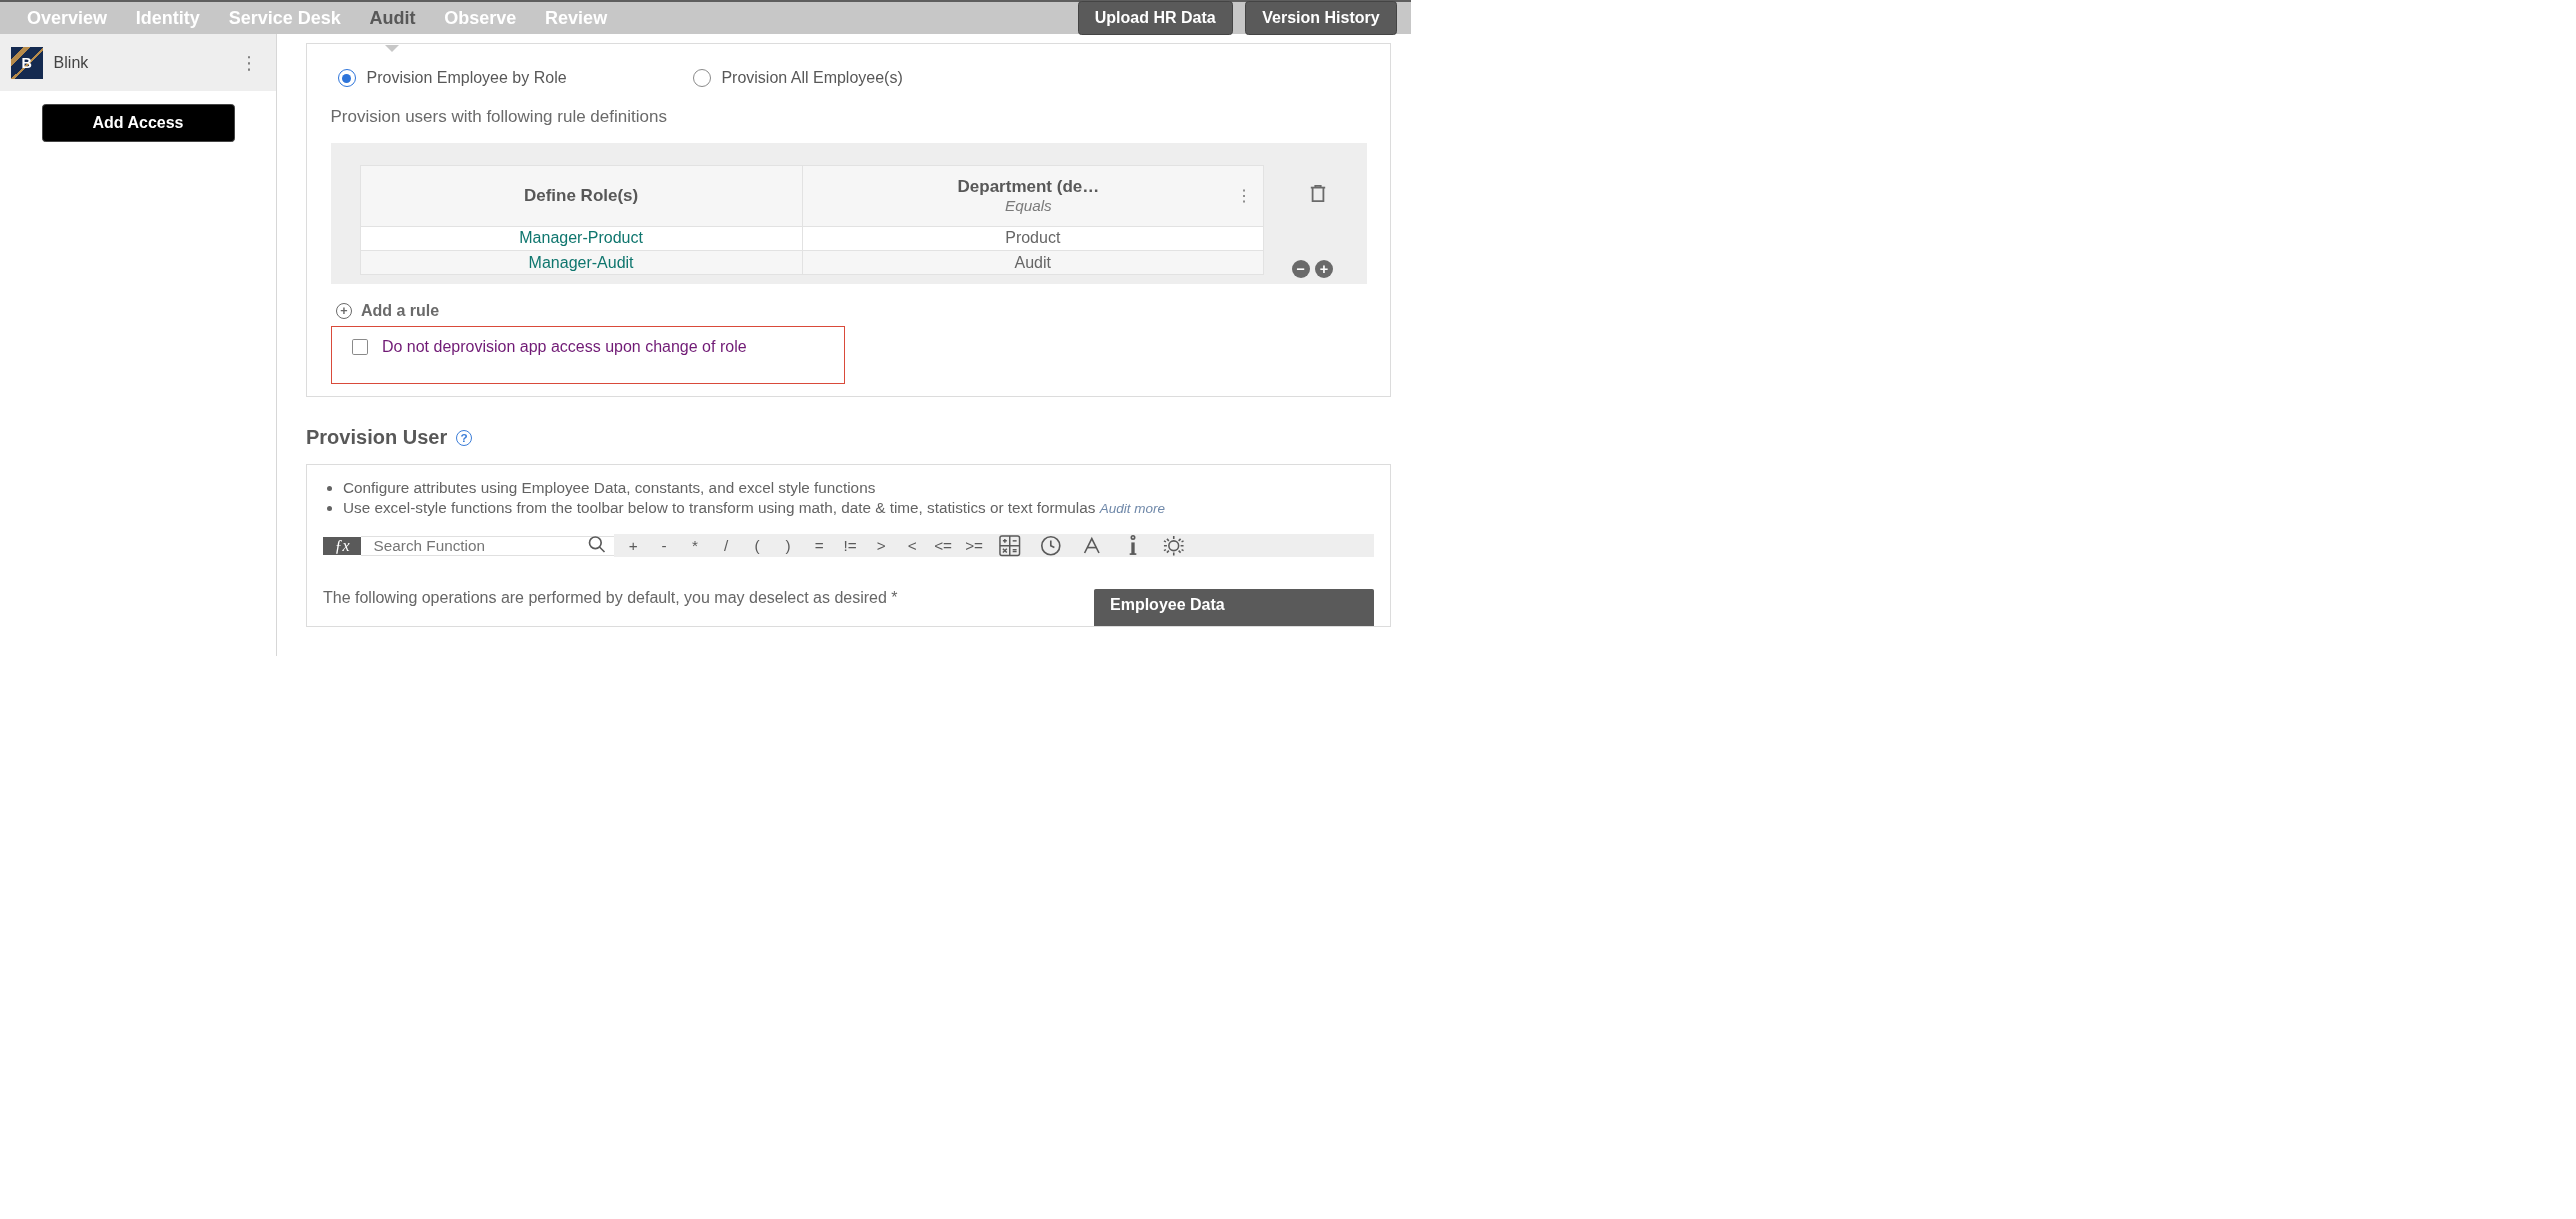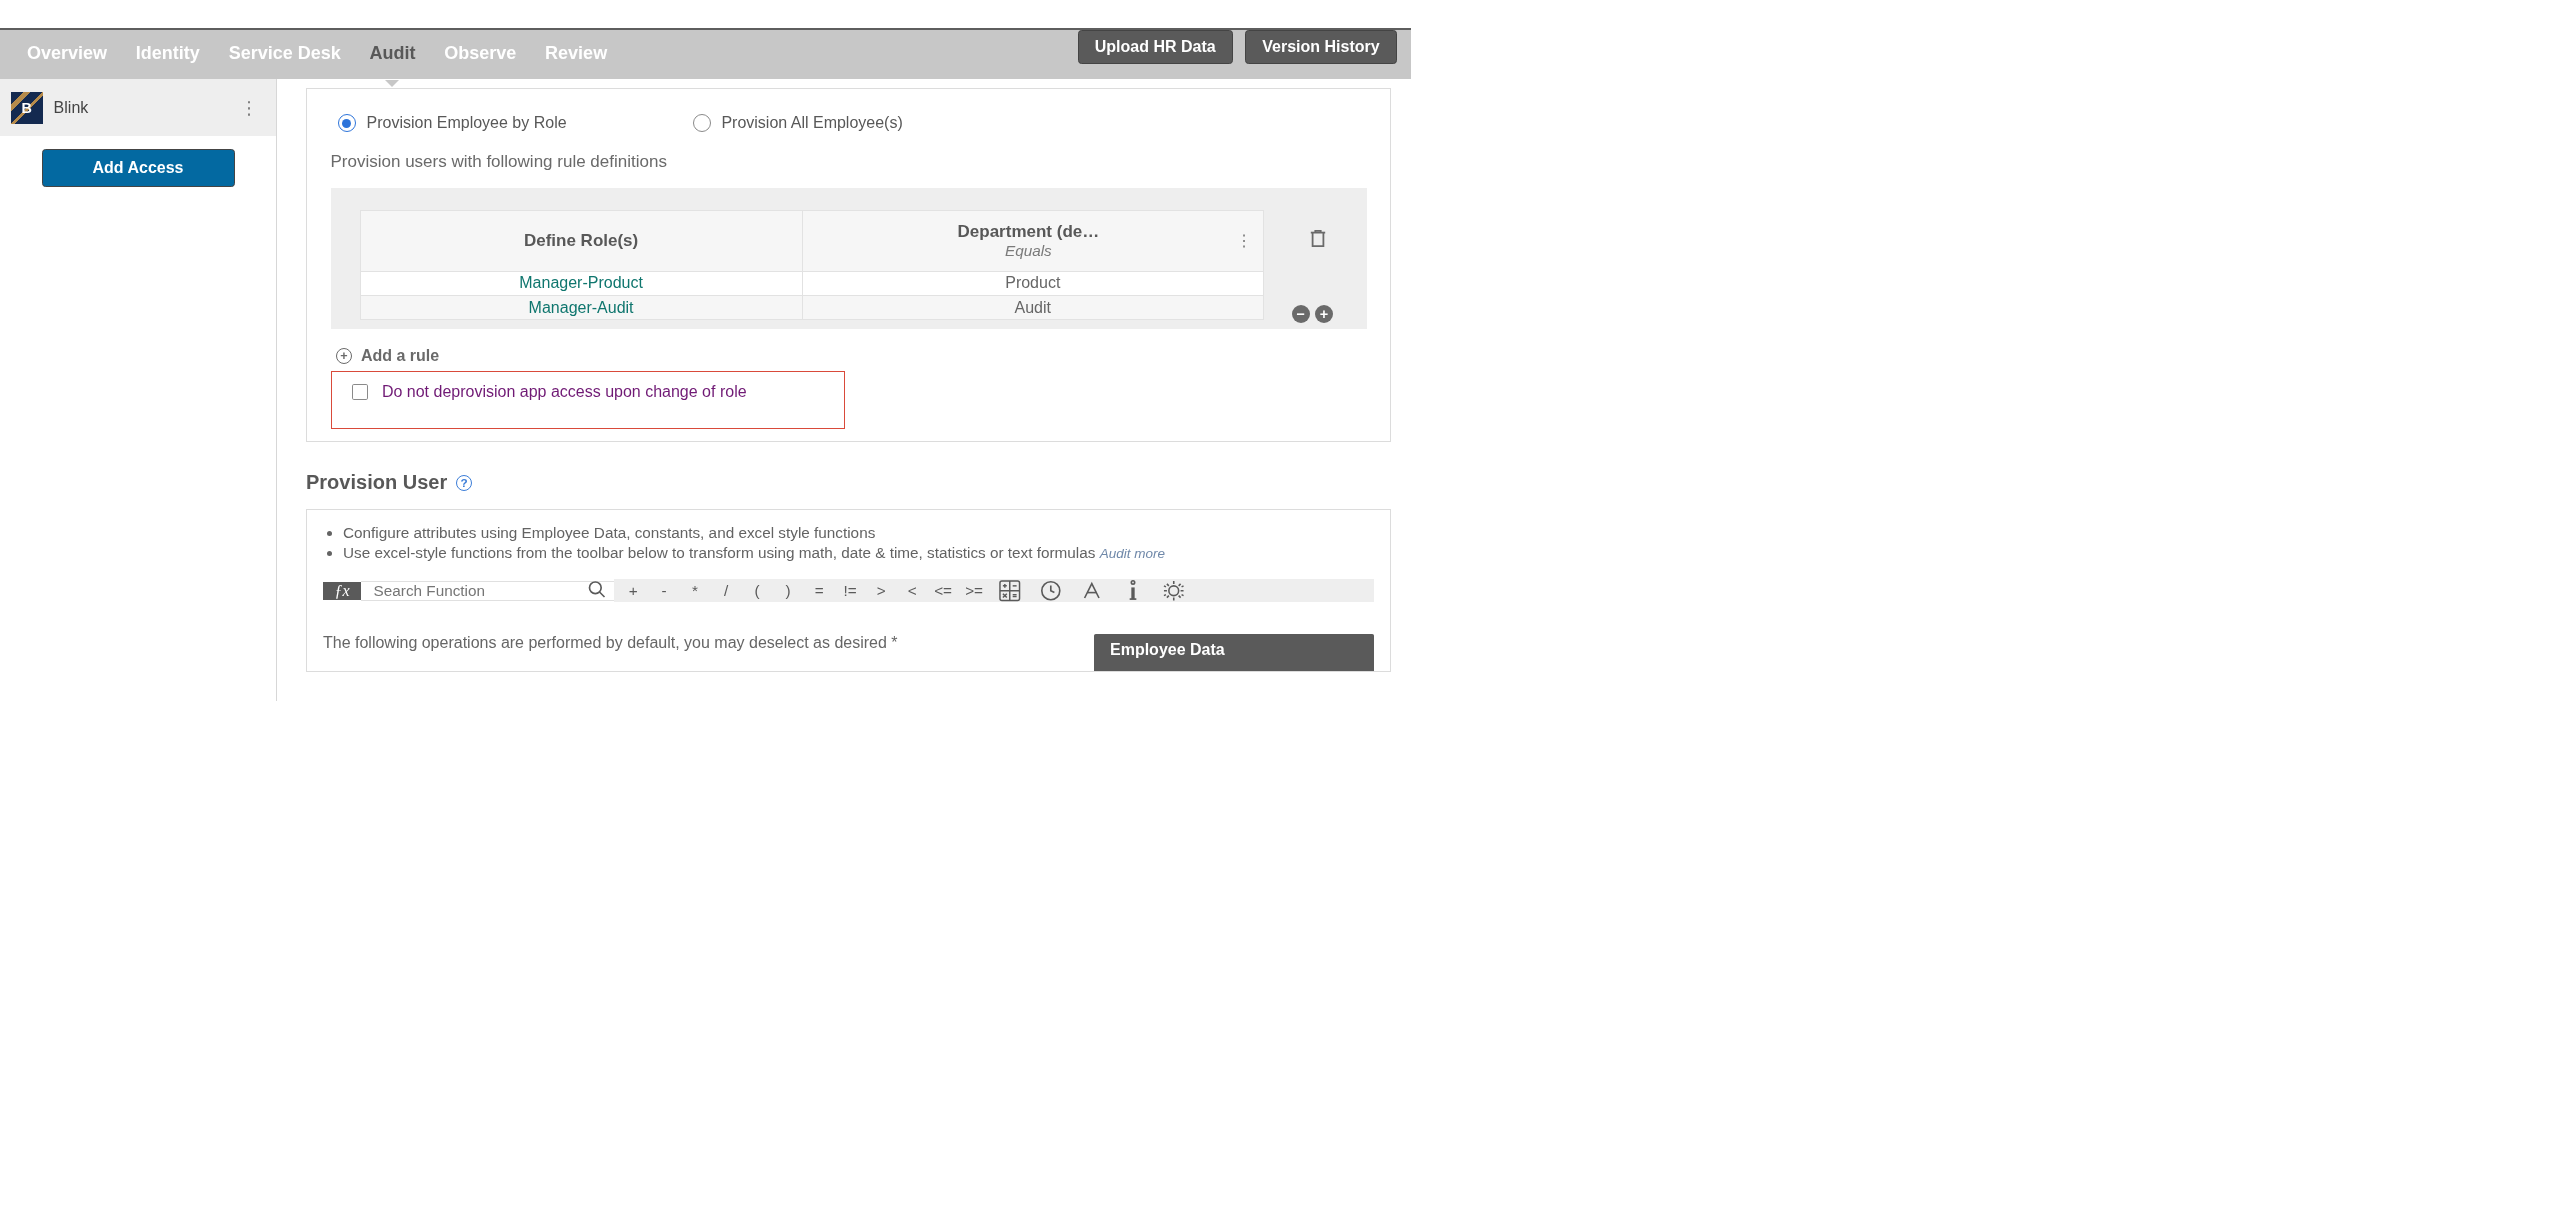--- a/index.html
+++ b/index.html
@@ -7,26 +7,25 @@
     font-family: "Helvetica Neue", Arial, sans-serif;
     background: #fff;
     color: #585858;
     font-size: 14.4px;
   }
   body { width: 1411px; }
 
   
   .topbar {
     display: flex;
-    align-items: flex-start;
+    align-items: center;
     background: #c7c7c7;
     border-top: 2.7px solid #5e5e5e;
-    height: 51px;
+    height: 34px;
     padding: 0 14.4px;
-    margin-top: 28px;
   }
   .nav-tabs { display: flex; gap: 3.6px; }
   .nav-tab {
     padding: 12.6px 12.6px;
     font-size: 18px;
     font-weight: 600;
     color: #fff;
     cursor: pointer;
     position: relative;
   }
@@ -83,21 +82,21 @@
     background: linear-gradient(135deg, #142a50 0 20%, #b68b4b 20% 30%, #142a50 30% 50%, #b68b4b 50% 55%, #142a50 55% 100%);
     display: flex; align-items: center; justify-content: center;
     color: #fff; font-weight: 700;
   }
   .app-name { font-size: 16px; color: #444; }
   .kebab { color: #797979; font-size: 18px; cursor: pointer; letter-spacing: 0; }
   .add-access-btn {
     display: block;
     margin: 12.6px auto;
     width: 193px;
-    background: #0369a1;
+    background: #000000;
     border: 0.9px solid #444;
     color: #fff;
     font-weight: 600;
     font-size: 16px;
     border-radius: 3.6px;
     padding: 9px 0;
     cursor: pointer;
   }
 
   

